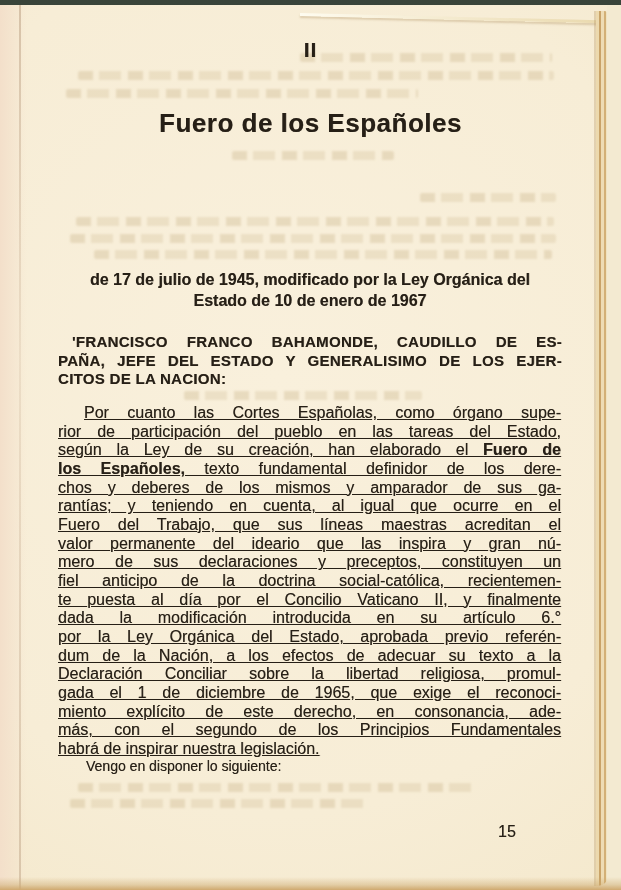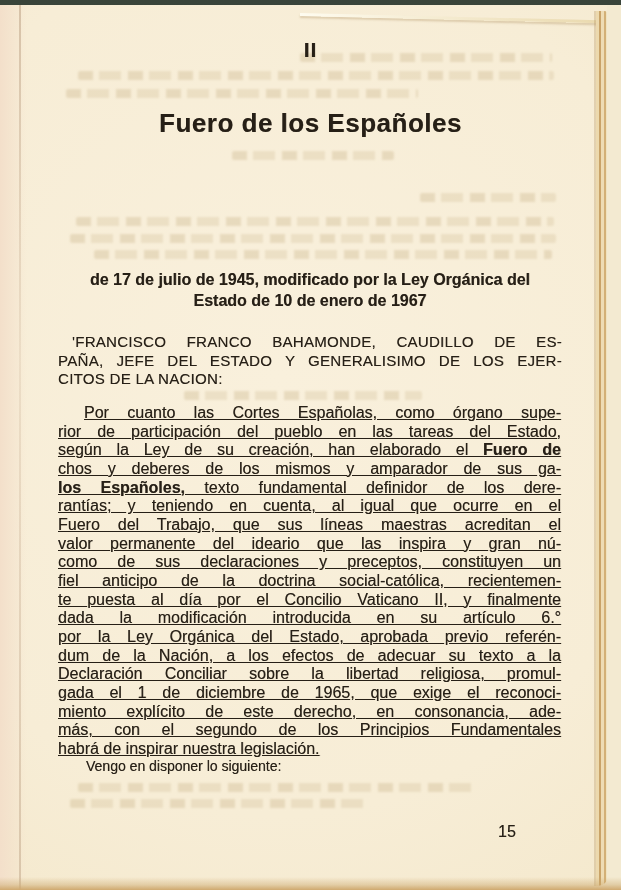--- a/index.html
+++ b/index.html
@@ -62,21 +62,21 @@
 
   .ink { color:#261f16; text-shadow:0.3px 0 0 rgba(38,31,22,.55); }
 
   #chapter   { position:absolute; left:0; width:621px; top:33px; text-align:center;
                font-size:21px; font-weight:bold; letter-spacing:1px; }
   #title     { position:absolute; left:0; width:621px; top:103px; text-align:center;
                font-size:26px; font-weight:bold; letter-spacing:.5px; }
   #subtitle  { position:absolute; left:58px; width:504px; top:264px; text-align:center;
                font-size:16px; font-weight:bold; line-height:21px; }
   #proclamation { position:absolute; left:58px; width:504px; top:328px;
-               font-size:15px; line-height:18.6px; letter-spacing:.3px; }
+               font-size:15px; line-height:18.6px; letter-spacing:.3px;font-weight:bold; }
   #body      { position:absolute; left:58px; width:503px; top:399px;
                font-size:16px; line-height:18.65px;text-decoration:underline; }
   #closing   { position:absolute; left:58px; width:503px; top:753px;
                font-size:14px; text-indent:28px; }
   #pagenum   { position:absolute; left:498px; top:818px; width:36px;
                font-size:16px; text-align:left; }
 
   .jline { text-align:justify; text-align-last:justify; white-space:normal; }
   .jline.noj { text-align-last:left; }
   .jline.first { text-indent:26px; }
@@ -117,26 +117,26 @@
     <div id="proclamation" class="ink">
       <div class="jline ind">'FRANCISCO FRANCO BAHAMONDE, CAUDILLO DE ES-</div>
       <div class="jline">PAÑA, JEFE DEL ESTADO Y GENERALISIMO DE LOS EJER-</div>
       <div class="jline noj">CITOS DE LA NACION:</div>
     </div>
 
     <div id="body" class="ink">
         <div class="jline first"><span>Por cuanto las Cortes Españolas, como órgano supe-</span></div>
         <div class="jline"><span>rior de participación del pueblo en las tareas del Estado,</span></div>
         <div class="jline"><span>según la Ley de su creación, han elaborado el </span><span class="bold">Fuero de</span></div>
+        <div class="jline"><span class="bold">los Españoles,</span><span> texto fundamental definidor de los dere-</span></div>
         <div class="jline"><span>chos y deberes de los mismos y amparador de sus ga-</span></div>
-        <div class="jline"><span class="bold">los Españoles,</span><span> texto fundamental definidor de los dere-</span></div>
         <div class="jline"><span>rantías; y teniendo en cuenta, al igual que ocurre en el</span></div>
         <div class="jline"><span>Fuero del Trabajo, que sus líneas maestras acreditan el</span></div>
         <div class="jline"><span>valor permanente del ideario que las inspira y gran nú-</span></div>
-        <div class="jline"><span>como de sus declaraciones y preceptos, constituyen un</span></div>
+        <div class="jline"><span>mero de sus declaraciones y preceptos, constituyen un</span></div>
         <div class="jline"><span>fiel anticipo de la doctrina social-católica, recientemen-</span></div>
         <div class="jline"><span>te puesta al día por el Concilio Vaticano II, y finalmente</span></div>
         <div class="jline"><span>dada la modificación introducida en su artículo 6.°</span></div>
         <div class="jline"><span>por la Ley Orgánica del Estado, aprobada previo referén-</span></div>
         <div class="jline"><span>dum de la Nación, a los efectos de adecuar su texto a la</span></div>
         <div class="jline"><span>Declaración Conciliar sobre la libertad religiosa, promul-</span></div>
         <div class="jline"><span>gada el 1 de diciembre de 1965, que exige el reconoci-</span></div>
         <div class="jline"><span>miento explícito de este derecho, en consonancia, ade-</span></div>
         <div class="jline"><span>más, con el segundo de los Principios Fundamentales</span></div>
         <div class="jline noj"><span>habrá de inspirar nuestra legislación.</span></div>

